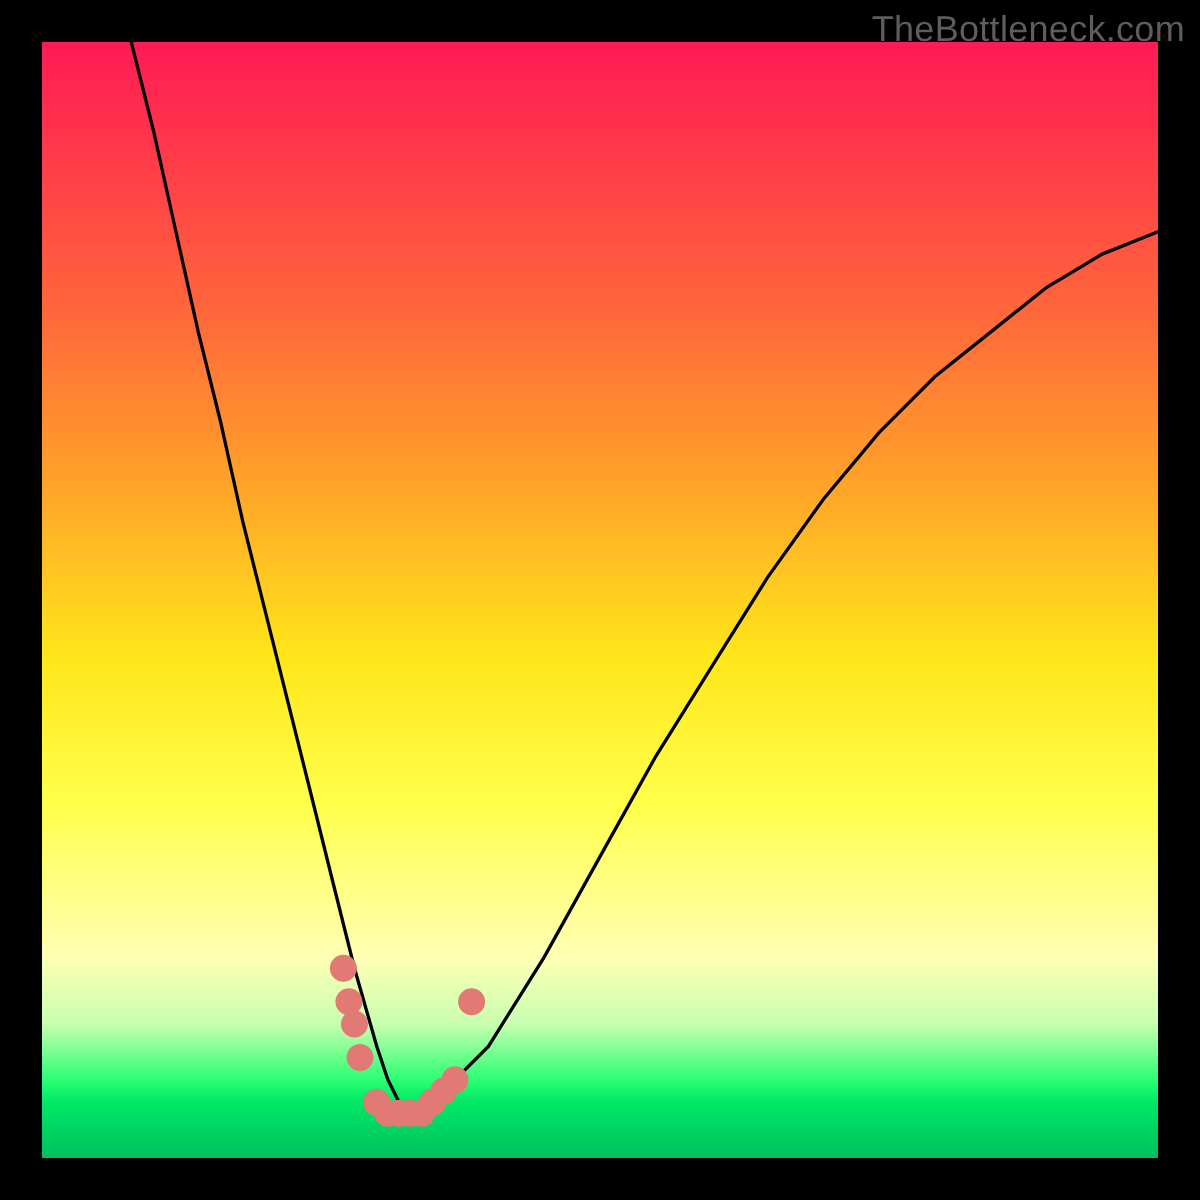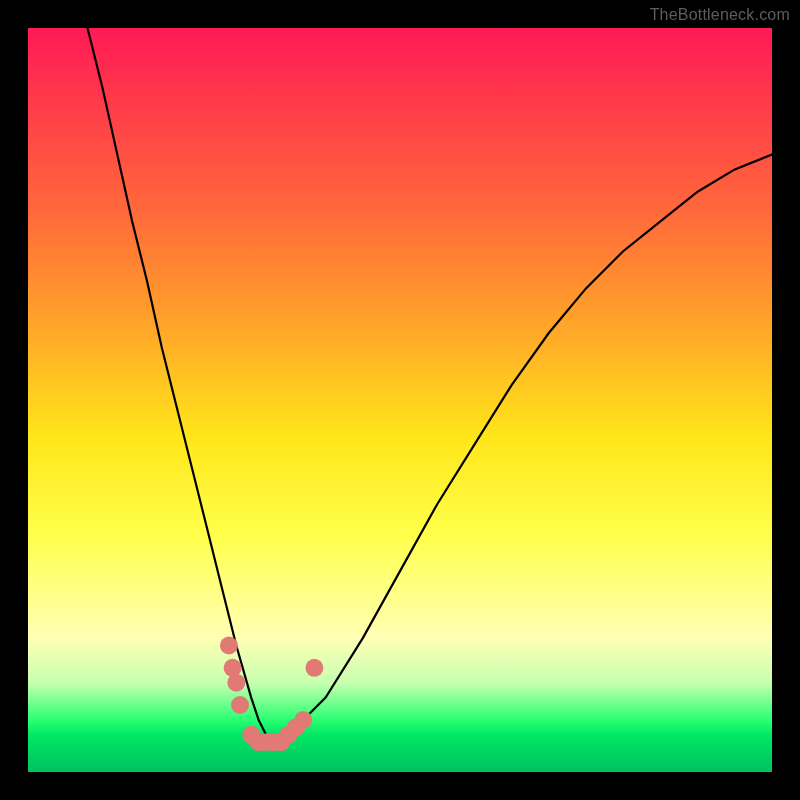--- a/index.html
+++ b/index.html
@@ -38,21 +38,21 @@
       #2aff73 93%,
       #00e865 95%,
       #00c060 100%
     );
   }
   .watermark {
     position: absolute;
     top: 6px;
     right: 10px;
     color: #5d5d5d;
-    font-size: 16px;
+    font-size: 24px;
     font-weight: 500;
     letter-spacing: 0.2px;
     user-select: none;
   }
   svg.curve {
     position: absolute;
     left: 0;
     top: 0;
     width: 744px;
     height: 744px;

